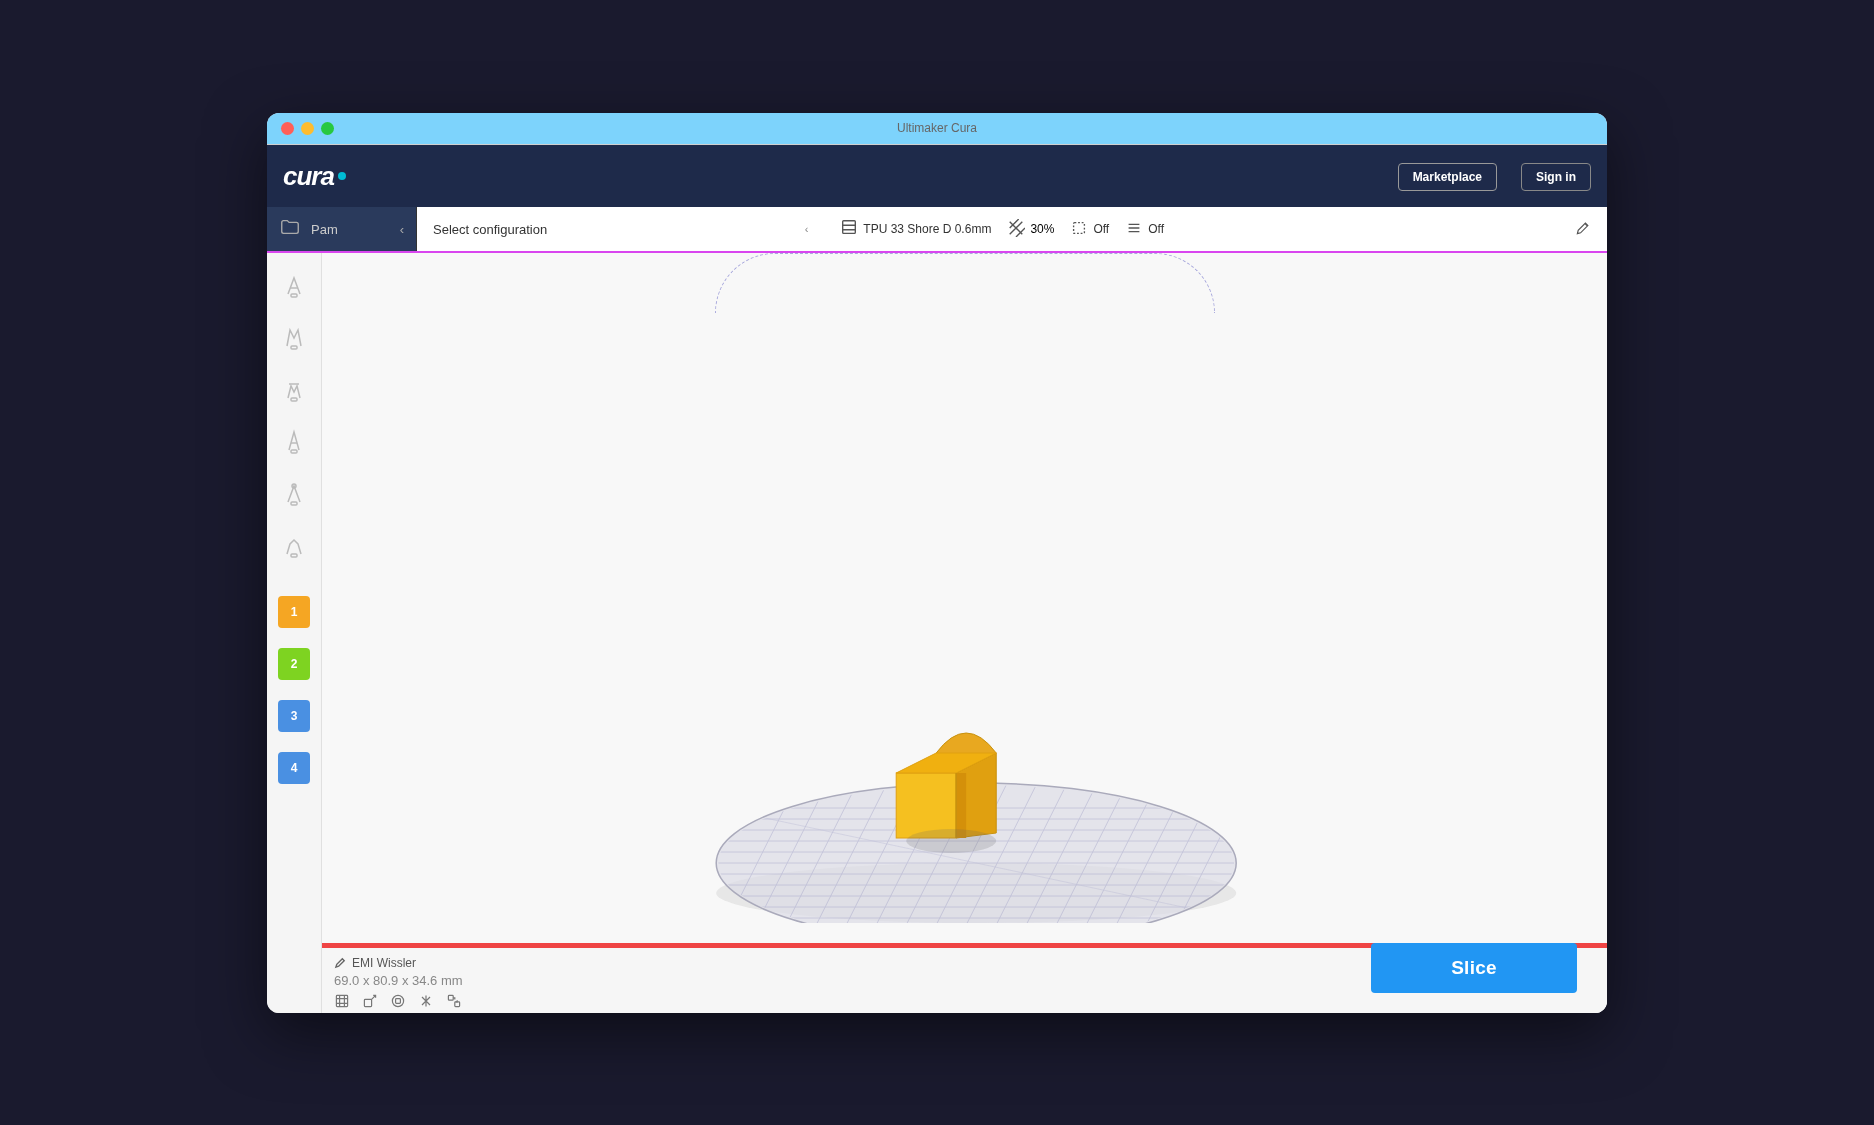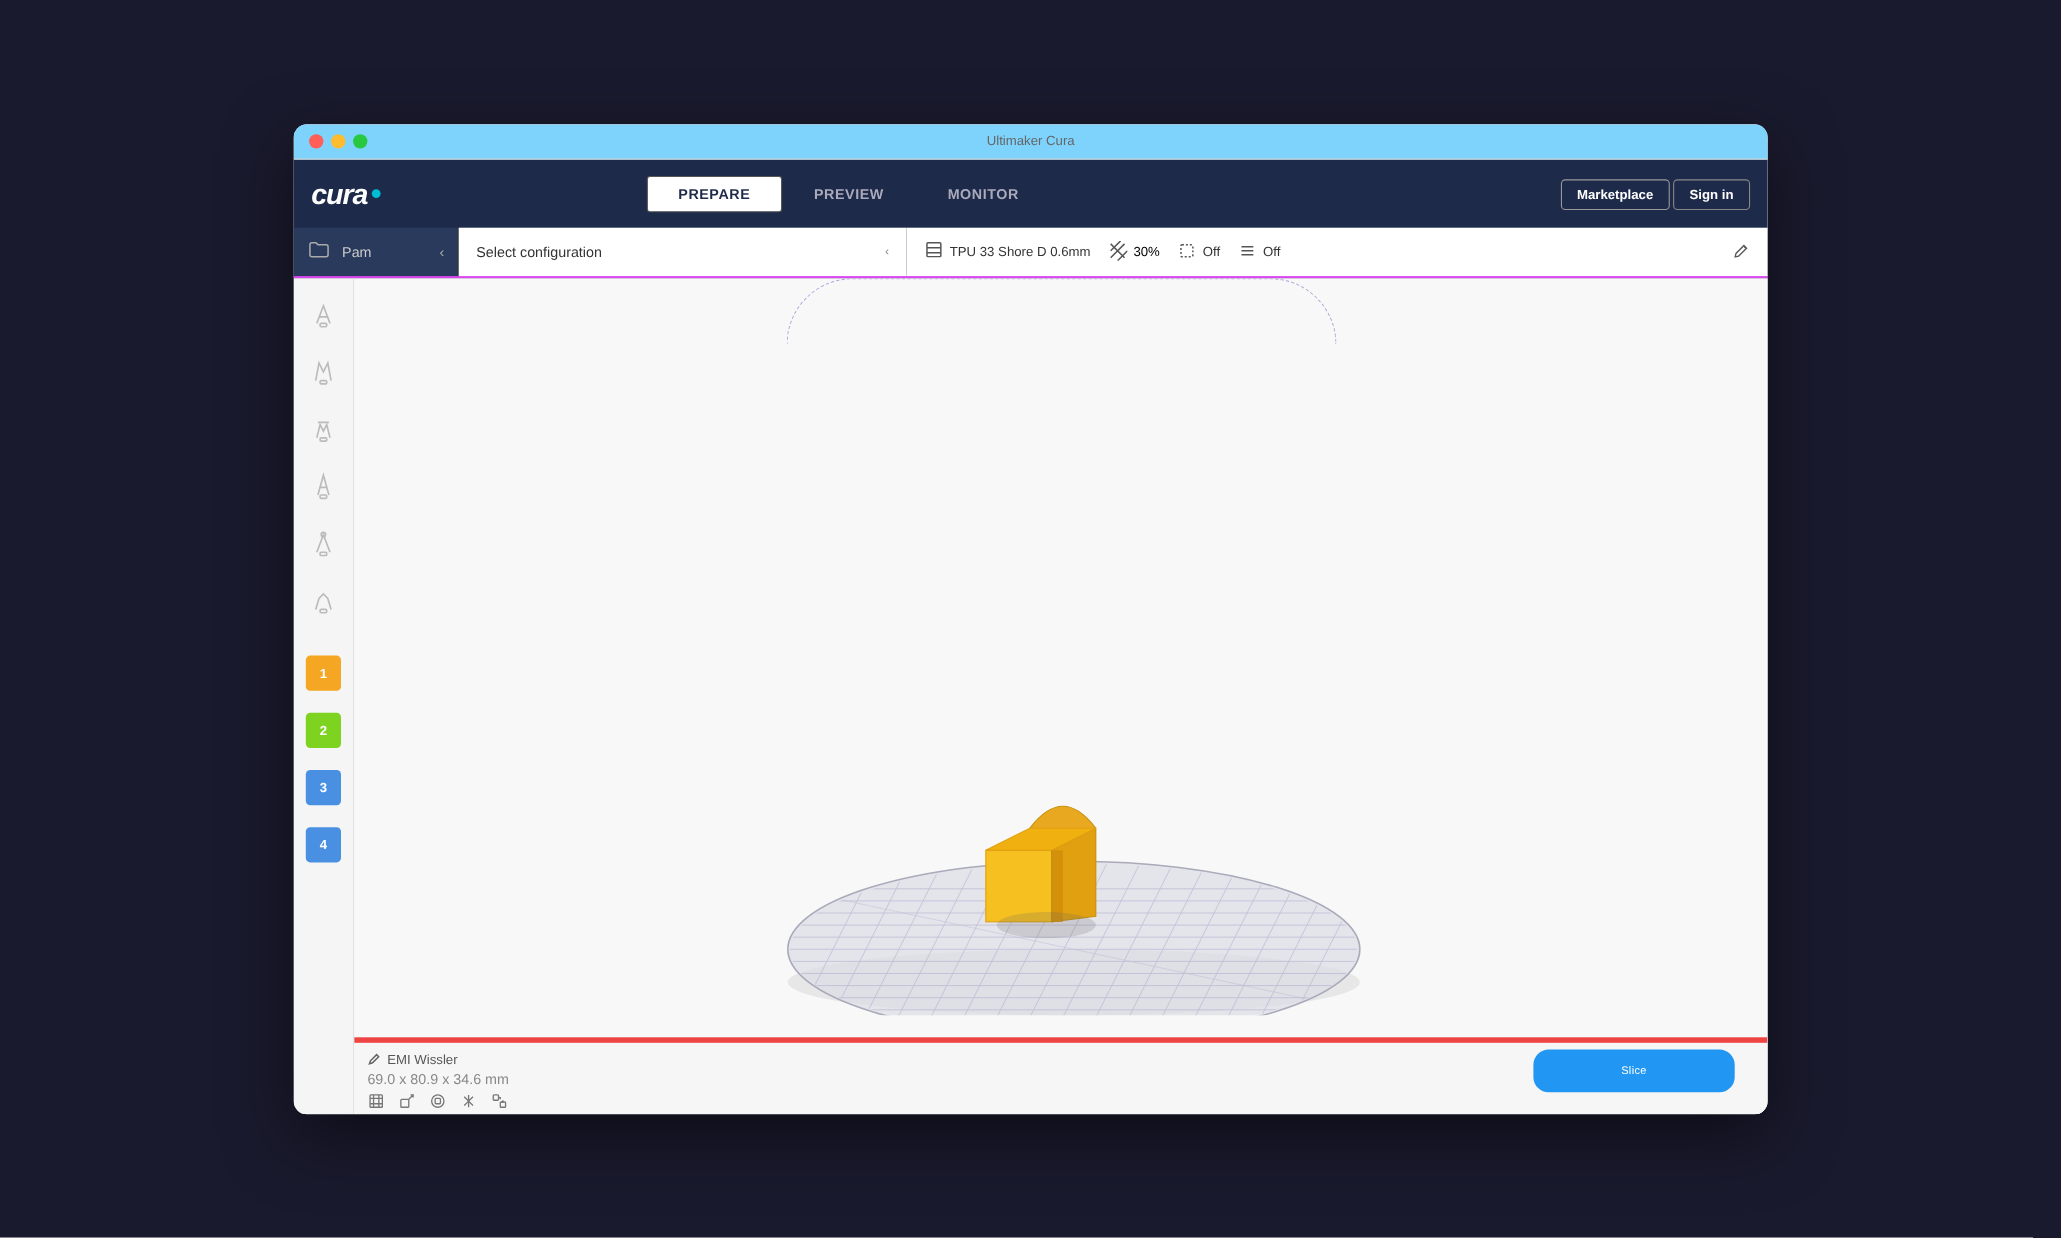--- a/index.html
+++ b/index.html
@@ -96,21 +96,21 @@
       border: 1px solid transparent;
       border-radius: 3px;
     }
     .nav-tab.active {
       background: white;
       color: #1e2a4a;
       border-color: #555;
     }
     .nav-actions {
       display: flex;
-      gap: 3px;
+      gap: 24px;
       margin-left: auto;
       align-items: flex-end;
     }
     .nav-btn {
       padding: 6px 14px;
       font-size: 12px;
       font-weight: 600;
       border-radius: 4px;
       cursor: pointer;
       border: 1px solid #aaa;
@@ -285,23 +285,23 @@
     .slice-btn-container {
       position: absolute;
       bottom: 20px;
       right: 30px;
     }
     .slice-btn {
       background: #2196f3;
       color: white;
       border: none;
       padding: 14px 80px;
-      font-size: 10px;
-      font-weight: 400;
-      border-radius: 14px;
+      font-size: 19px;
+      font-weight: 700;
+      border-radius: 4px;
       cursor: pointer;
       letter-spacing: 0.3px;
     }
     
     .top-arc {
       position: absolute;
       top: 0;
       left: 50%;
       transform: translateX(-50%);
       width: 500px;
@@ -325,25 +325,20 @@
     </div>
     <span class="title-bar-text">Ultimaker Cura</span>
   </div>
 
   <div class="top-nav">
     <div class="logo">
       <span class="logo-text">cura</span>
       <span class="logo-dot"></span>
     </div>
 
-    <div class="nav-tabs">
-      <div class="nav-tab active">PREPARE</div>
-      <div class="nav-tab">PREVIEW</div>
-      <div class="nav-tab">MONITOR</div>
-    </div>
 
     <div class="nav-actions">
       <button class="nav-btn marketplace">Marketplace</button>
       <button class="nav-btn signin">Sign in</button>
     </div>
   </div>
 
   <div class="toolbar">
     <div class="toolbar-file">
       <span class="folder-icon">

